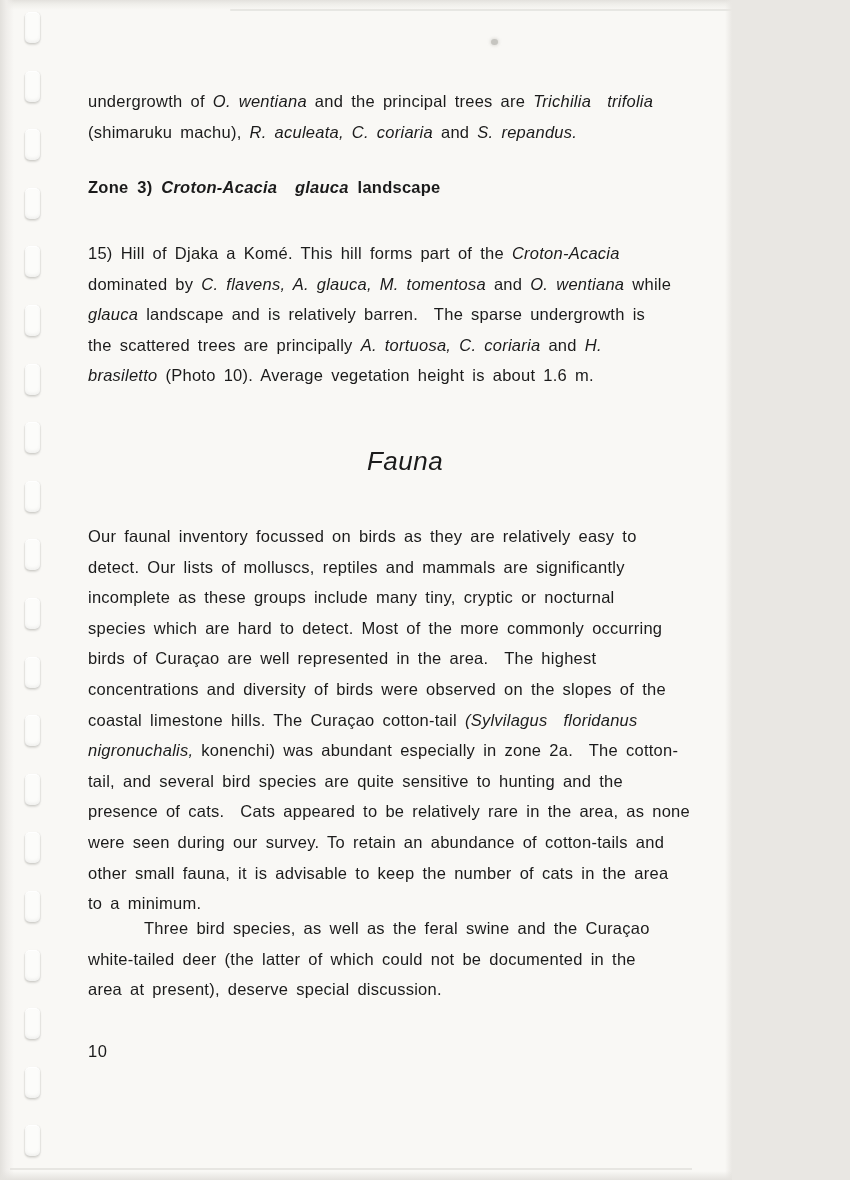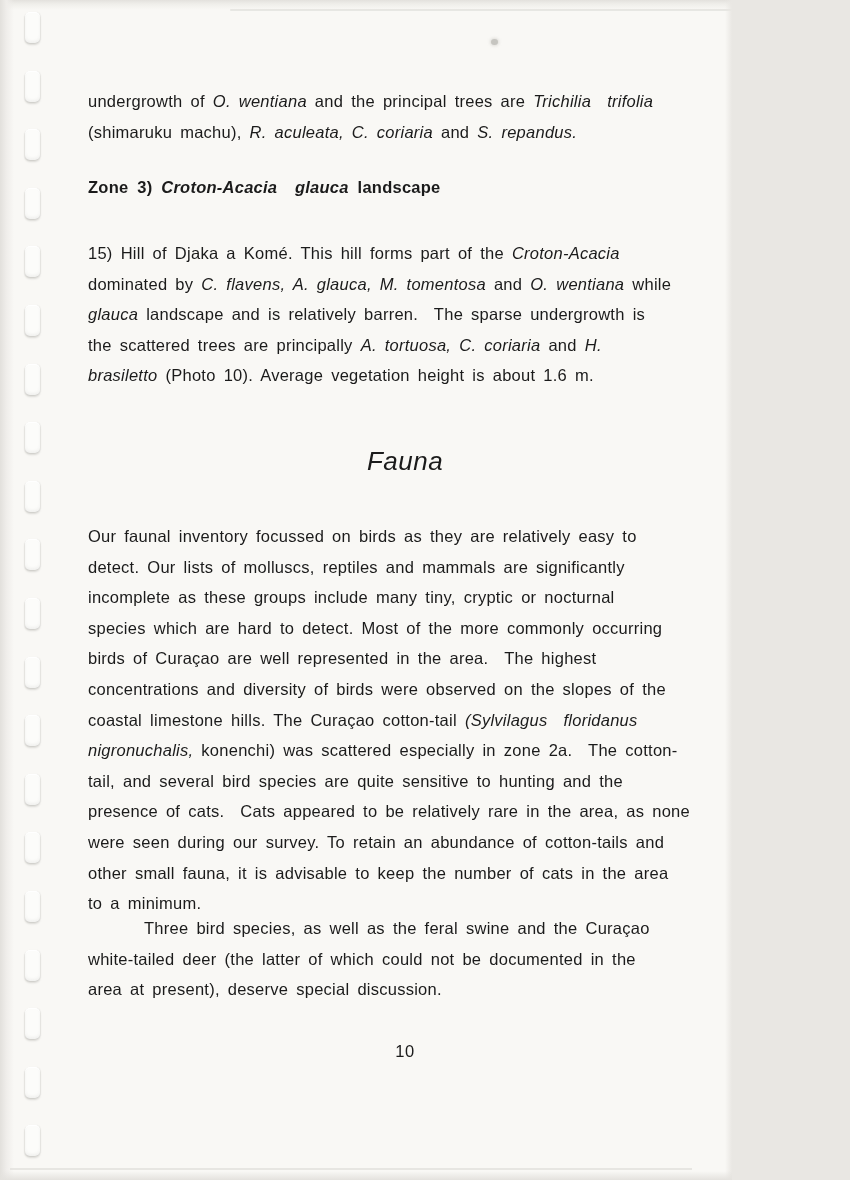--- a/index.html
+++ b/index.html
@@ -37,21 +37,21 @@
   #para-undergrowth{top:86px;}
   #zone3-heading{top:172px;font-weight:bold;word-spacing:4px;}
   #para-hill{top:238px;}
   .fauna-heading{
     position:absolute;top:446px;left:88px;width:634px;text-align:center;
     font-size:26px;font-weight:400;letter-spacing:.5px;font-style:italic;
   }
   #para-fauna{top:521px;}
   #para-birds{top:913px;}
   #para-birds .line:first-child{text-indent:56px;}
-  .pagenum{position:absolute;top:1042px;left:88px;width:634px;text-align:center;font-size:16.5px;letter-spacing:.5px;}
+  .pagenum{position:absolute;top:1042px;left:88px;width:634px;font-size:16.5px;letter-spacing:.5px;}
 
   
   .speck-gray{position:absolute;left:491px;top:39px;width:7px;height:6px;border-radius:50%;
     background:#c6c5c0;box-shadow:0 0 3px 1px rgba(198,197,192,.55);}
   .speck-black{position:absolute;left:824px;top:541px;width:4px;height:7px;border-radius:1px;background:#2b2b2b;}
 </style>
 </head>
 <body>
 
 <div class="page">
@@ -105,21 +105,21 @@
   <div class="fauna-heading">Fauna</div>
 
   <div class="para" id="para-fauna">
       <div class="line"><span>Our faunal inventory focussed on birds as they are relatively easy to</span></div>
       <div class="line"><span>detect. Our lists of molluscs, reptiles and mammals are significantly</span></div>
       <div class="line"><span>incomplete as these groups include many tiny, cryptic or nocturnal</span></div>
       <div class="line"><span>species which are hard to detect. Most of the more commonly occurring</span></div>
       <div class="line"><span>birds of Curaçao are well represented in the area.  The highest</span></div>
       <div class="line"><span>concentrations and diversity of birds were observed on the slopes of the</span></div>
       <div class="line"><span>coastal limestone hills. The Curaçao cotton-tail </span><span class="i">(Sylvilagus  floridanus</span></div>
-      <div class="line"><span class="i">nigronuchalis,</span><span> konenchi) was scattered especially in zone 2a.  The cotton-</span></div>
+      <div class="line"><span class="i">nigronuchalis,</span><span> konenchi) was abundant especially in zone 2a.  The cotton-</span></div>
       <div class="line"><span>tail, and several bird species are quite sensitive to hunting and the</span></div>
       <div class="line"><span>presence of cats.  Cats appeared to be relatively rare in the area, as none</span></div>
       <div class="line"><span>were seen during our survey. To retain an abundance of cotton-tails and</span></div>
       <div class="line"><span>other small fauna, it is advisable to keep the number of cats in the area</span></div>
       <div class="line"><span>to a minimum.</span></div>
     </div>
 
   <div class="para" id="para-birds">
       <div class="line"><span>Three bird species, as well as the feral swine and the Curaçao</span></div>
       <div class="line"><span>white-tailed deer (the latter of which could not be documented in the</span></div>

